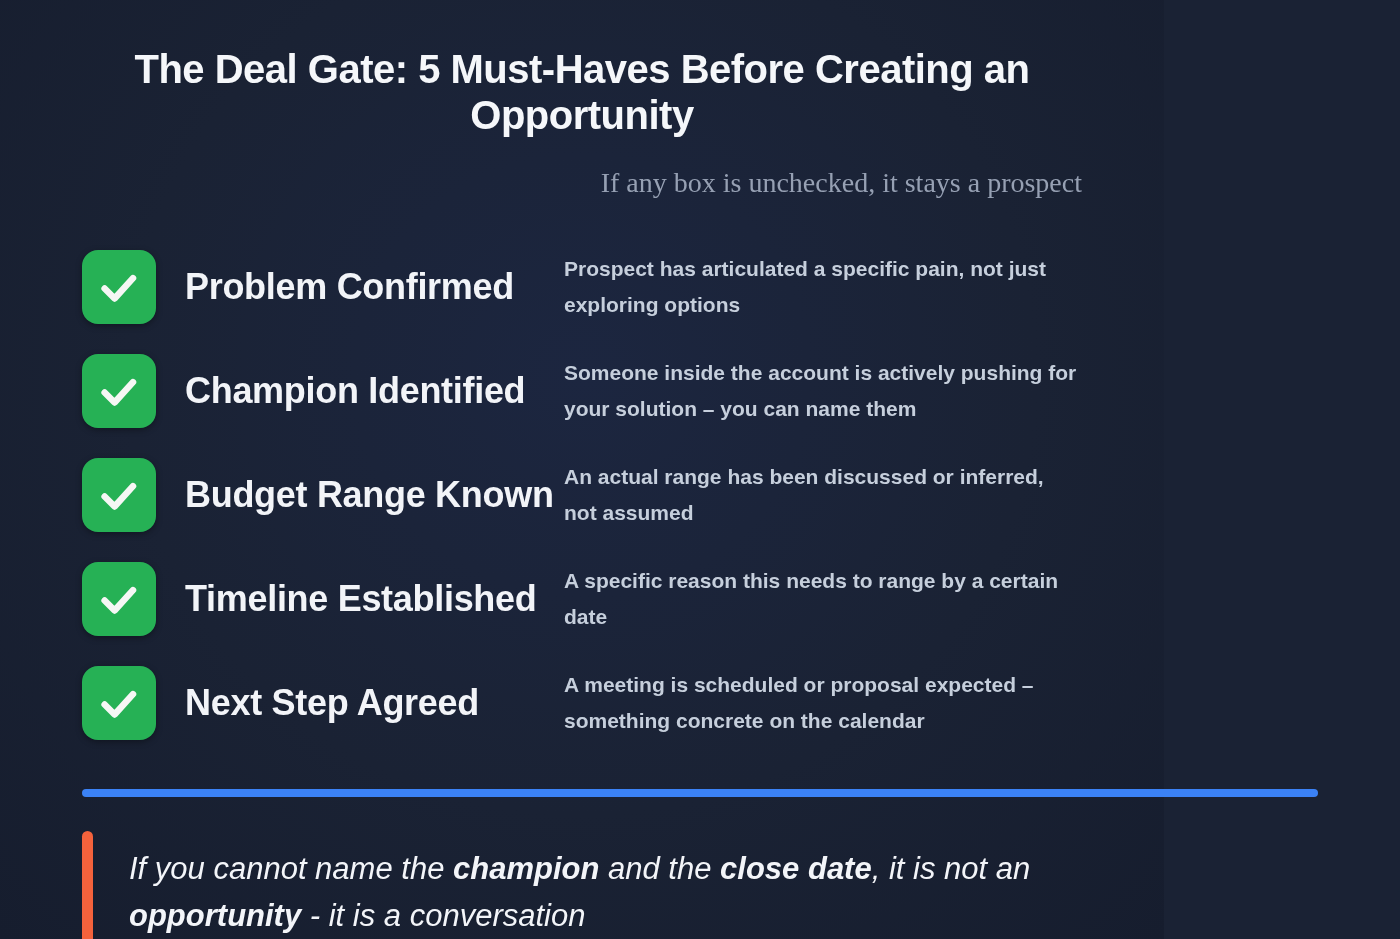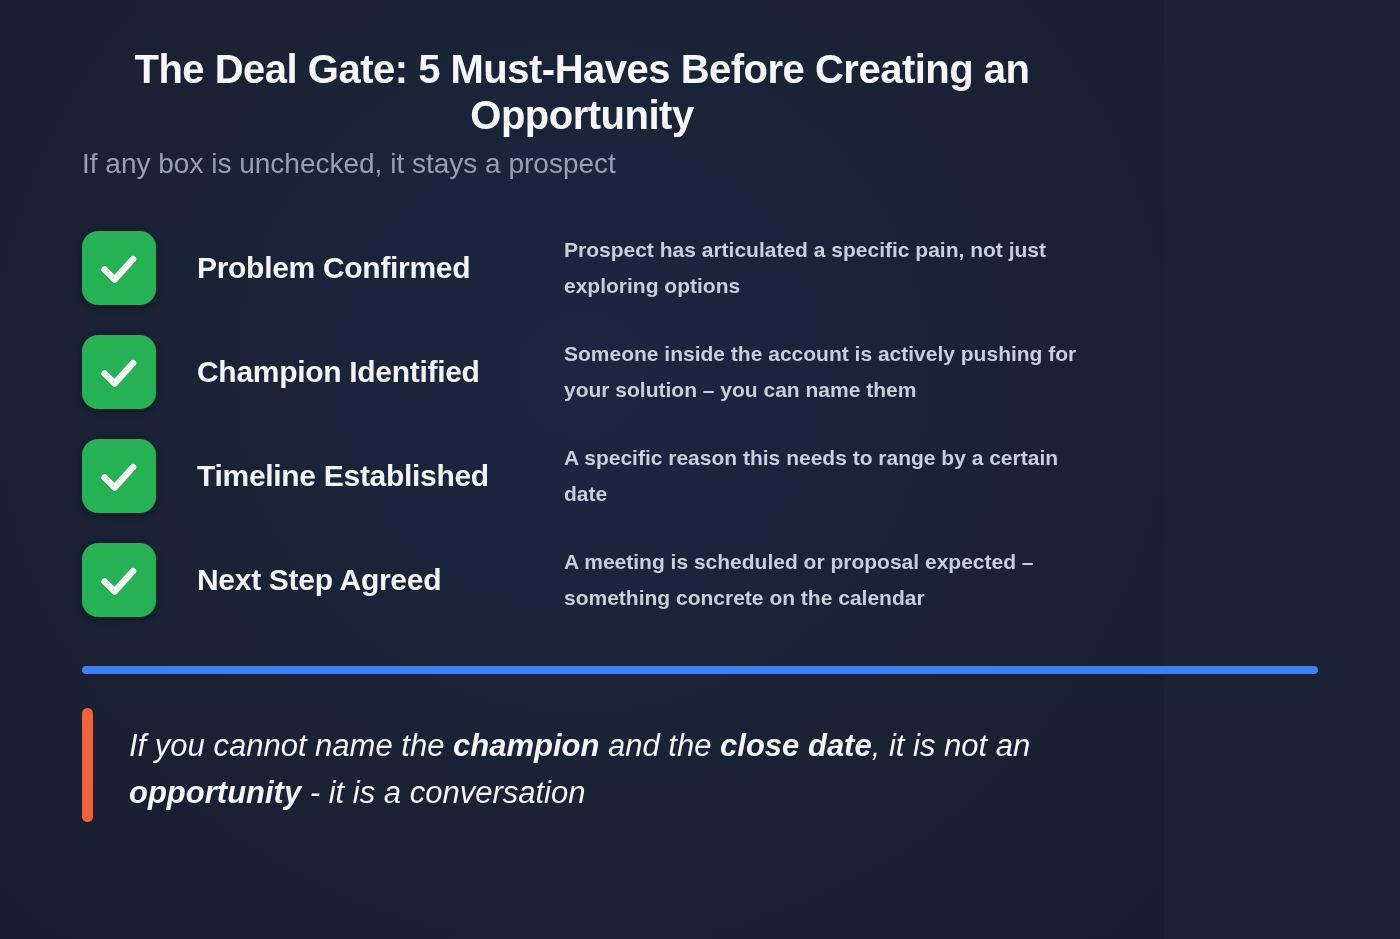--- a/index.html
+++ b/index.html
@@ -17,25 +17,26 @@
   }
   .title {
     color: #f5f7fa;
     font-size: 40px;
     font-weight: 700;
     letter-spacing: -0.5px;
     text-align: center;
     line-height: 1.15;
   }
   .subtitle {
-    margin-top: 10px;
+    margin-top: 29px;
     color: #96a0b3;
     font-size: 28px;
     font-weight: 400;
-    text-align: left;
+    text-align: right;
+    font-family: Liberation Serif, serif;
   }
   .checklist { margin-top: 51px; }
   .row {
     display: flex;
     align-items: center;
     min-height: 74px;
     margin-bottom: 30px;
   }
   .row:last-child { margin-bottom: 8px; }
   .checkbox {
@@ -45,23 +46,23 @@
     border-radius: 16px;
     display: flex;
     align-items: center;
     justify-content: center;
     box-shadow: 0 2px 6px rgba(0,0,0,0.35);
   }
   .checkbox svg { width: 46px; height: 46px; display: block; }
   .item-label {
     width: 408px;
     flex: 0 0 408px;
-    padding-left: 41px;
+    padding-left: 29px;
     color: #f2f4f8;
-    font-size: 30px;
+    font-size: 36px;
     font-weight: 700;
     letter-spacing: -0.3px;
   }
   .item-desc {
     flex: 1 1 auto;
     max-width: 735px;
     color: #c6cfdc;
     font-size: 21px;
     font-weight: 700;
     line-height: 36px;
@@ -119,20 +120,29 @@
     <div class="row">
       <div class="checkbox">
         <svg viewBox="0 0 24 24" fill="none">
           <path d="M4.5 12.8l5.2 5.2 9.6-10.6" stroke="#f6f7f5" stroke-width="3.4" stroke-linecap="round" stroke-linejoin="round"></path>
         </svg>
       </div>
       <div class="item-label">Champion Identified</div>
       <div class="item-desc">Someone inside the account is actively pushing for your solution – you can name them</div>
     </div>
 
+    <div class="row">
+      <div class="checkbox">
+        <svg viewBox="0 0 24 24" fill="none">
+          <path d="M4.5 12.8l5.2 5.2 9.6-10.6" stroke="#f6f7f5" stroke-width="3.4" stroke-linecap="round" stroke-linejoin="round"></path>
+        </svg>
+      </div>
+      <div class="item-label">Budget Range Known</div>
+      <div class="item-desc">An actual range has been discussed or inferred, not assumed</div>
+    </div>
 
     <div class="row">
       <div class="checkbox">
         <svg viewBox="0 0 24 24" fill="none">
           <path d="M4.5 12.8l5.2 5.2 9.6-10.6" stroke="#f6f7f5" stroke-width="3.4" stroke-linecap="round" stroke-linejoin="round"></path>
         </svg>
       </div>
       <div class="item-label">Timeline Established</div>
       <div class="item-desc">A specific reason this needs to range by a certain date</div>
     </div>

